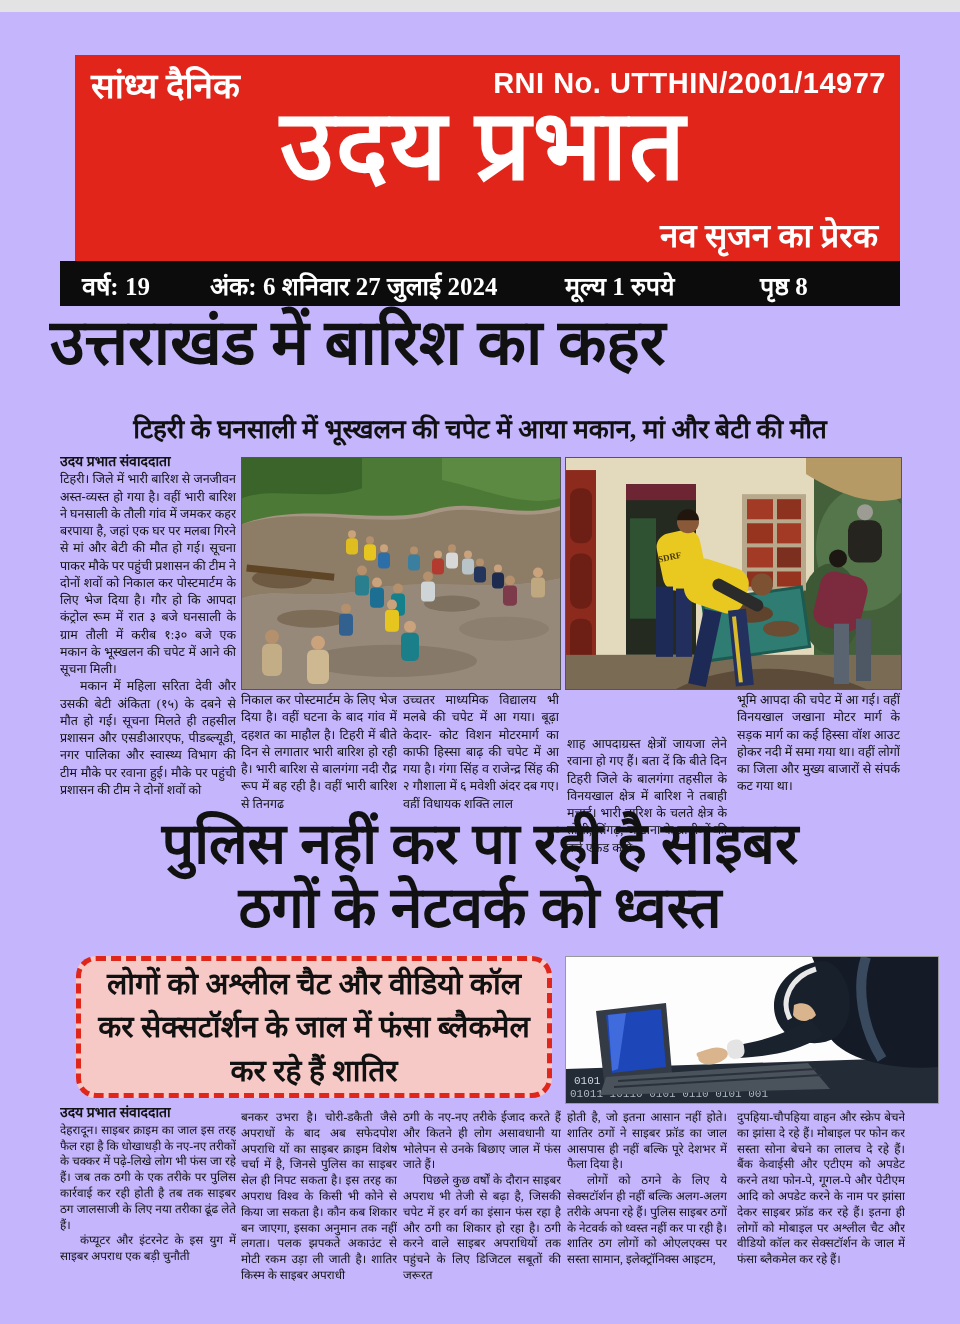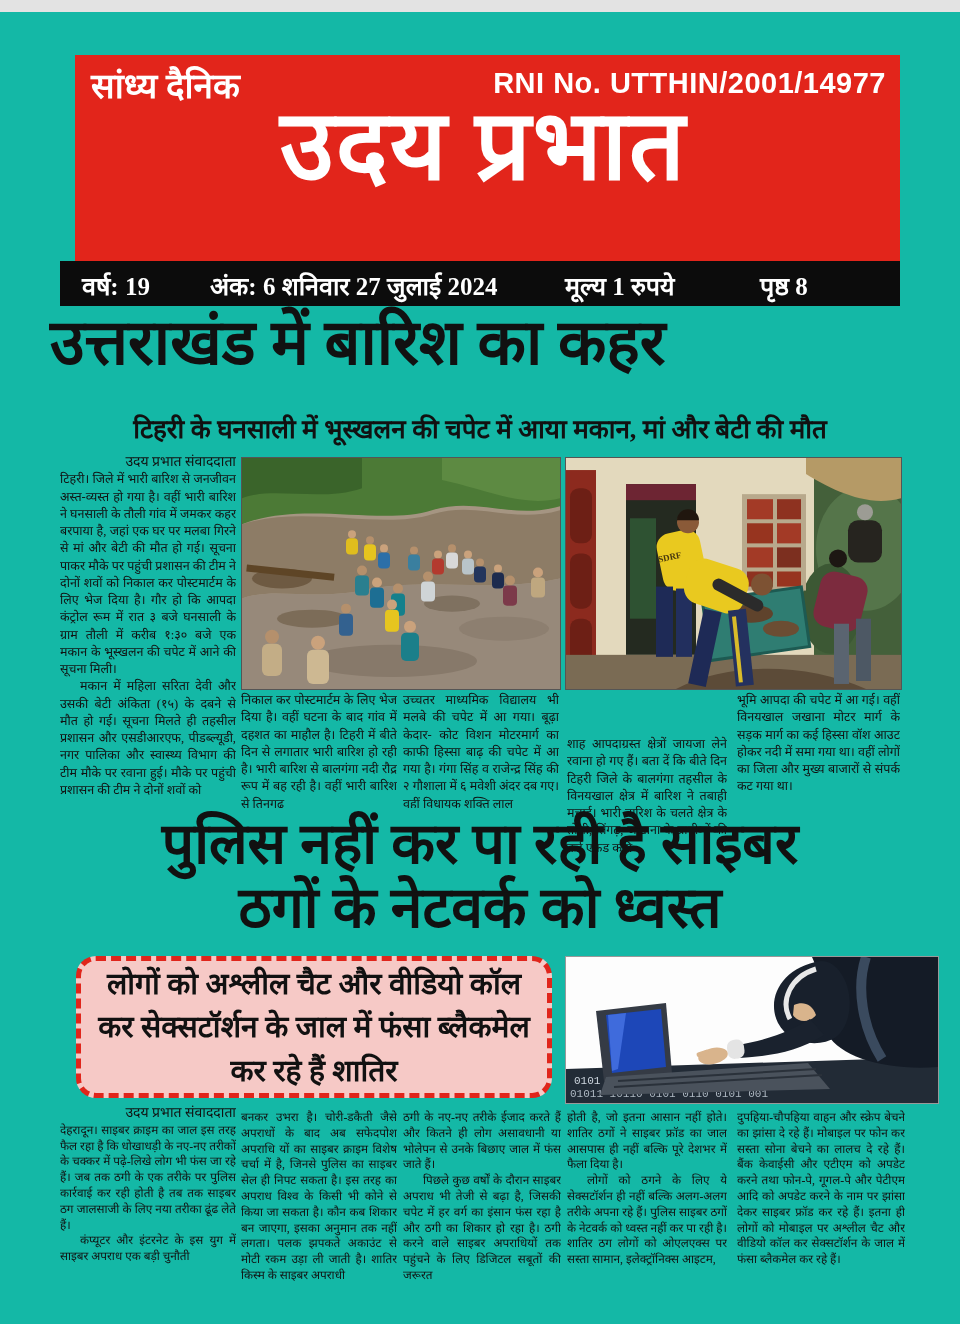--- a/index.html
+++ b/index.html
@@ -1,16 +1,16 @@
 <!DOCTYPE html>
 <html><head>
 <meta charset="utf-8">
 <style>
   html,body{margin:0;padding:0;background:#fff;}
-  .page{position:relative;width:960px;height:1324px;background:#14b8a6;overflow:hidden;
+  .page{position:relative;width:960px;height:1324px;background:#c4b5fd;overflow:hidden;
         font-family:"Liberation Serif","DejaVu Serif",serif;color:#111;}
   .top-edge{position:absolute;left:0;top:0;width:960px;height:12px;background:#e3e3e3;}
 
   
   .masthead{position:absolute;left:75px;top:55px;width:825px;height:206px;background:#e2251b;color:#fff;}
   .edition{position:absolute;left:16px;top:6px;font-size:35px;font-weight:bold;}
   .rni{position:absolute;right:14px;top:12px;font-size:29px;font-weight:bold;
        font-family:"Liberation Sans","DejaVu Sans",sans-serif;letter-spacing:.5px;}
   .paper-title{position:absolute;left:0;right:8px;top:42px;text-align:center;font-size:98px;
        font-weight:bold;line-height:1;letter-spacing:2px;}
@@ -26,21 +26,21 @@
        font-weight:bold;line-height:1.05;white-space:nowrap;}
   .subhead1{position:absolute;left:50px;top:410px;width:860px;text-align:center;font-size:26px;
        font-weight:bold;white-space:nowrap;}
   .headline2{position:absolute;left:50px;top:812px;width:860px;text-align:center;font-size:57px;
        font-weight:bold;line-height:1.12;}
 
   
   .col{position:absolute;overflow:hidden;text-align:justify;font-size:12.5px;line-height:1.38;}
   .col p{margin:0;}
   .col p.indent{text-indent:20px;}
-  .byline{text-align:right;font-weight:normal;font-size:14px;margin:0 0 2px 0;}
+  .byline{text-align:left;font-weight:bold;font-size:14px;margin:0 0 2px 0;}
   .s1c1{left:60px;top:452px;width:176px;height:354px;}
   .s1c2{left:241px;top:692px;width:156px;height:116px;}
   .s1c3{left:403px;top:692px;width:156px;height:116px;}
   .s1c4{left:567px;top:692px;width:160px;height:116px;margin-top:44px;}
   .s1c5{left:737px;top:692px;width:163px;height:116px;}
   .s2col{font-size:11.8px;line-height:1.34;}
   .s2c1{left:60px;top:1104px;width:176px;height:190px;}
   .s2c2{left:241px;top:1110px;width:156px;height:184px;}
   .s2c3{left:403px;top:1110px;width:158px;height:184px;}
   .s2c4{left:567px;top:1110px;width:160px;height:184px;}
@@ -61,20 +61,21 @@
 </head>
 <body>
 
 <div class="page">
   <div class="top-edge"></div>
 
   <div class="masthead">
     <div class="edition">सांध्य दैनिक</div>
     <div class="rni">RNI No. UTTHIN/2001/14977</div>
     <div class="paper-title">उदय प्रभात</div>
+    <div class="tagline">नव सृजन का प्रेरक</div>
   </div>
 
   <div class="info-bar">
     <span class="ib-year">वर्ष: 19</span>
     <span class="ib-issue">अंक:  6 शनिवार 27 जुलाई 2024</span>
     <span class="ib-price">मूल्य 1 रुपये</span>
     <span class="ib-pages">पृष्ठ 8</span>
   </div>
 
   <div class="headline1">उत्तराखंड में बारिश का कहर</div>

